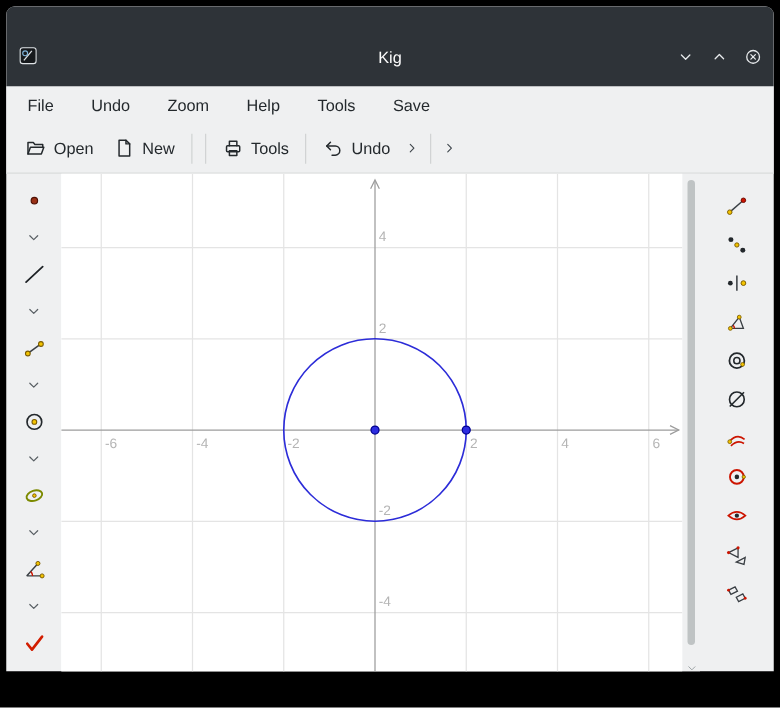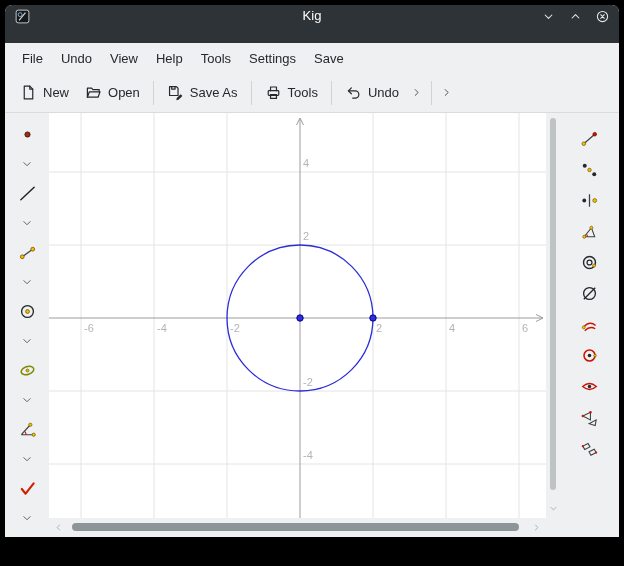--- a/index.html
+++ b/index.html
@@ -1,30 +1,30 @@
 <!DOCTYPE html>
 <html><head>
 <meta charset="utf-8">
 <style>
   html,body{margin:0;padding:0;}
   body{width:624px;height:566px;background:#000;position:relative;
        font-family:"Liberation Sans",sans-serif;-webkit-font-smoothing:antialiased;}
   .window{position:absolute;left:5px;top:5px;width:614px;height:532px;background:#eff0f1;
           border-radius:7px 7px 0 0;overflow:hidden;box-shadow:0 0 0 1px rgba(0,0,0,.65);}
   
-  .titlebar{position:relative;height:32px;background:#2e3338;display:flex;align-items:flex-start;
-            padding:3px 9px;color:#fcfcfc;}
+  .titlebar{position:relative;height:32px;background:#2e3338;display:flex;align-items:flex-end;
+            padding:16px 9px;color:#fcfcfc;}
   .titlebar .title{position:absolute;left:0;right:0;text-align:center;font-size:13px;color:#fcfcfc;}
   .app-icon{width:17px;height:17px;z-index:2;}
   .app-icon svg{width:17px;height:17px;display:block;}
   .win-buttons{margin-left:auto;display:flex;align-items:center;gap:11px;z-index:2;color:#e6e9eb;}
   .win-btn{width:16px;height:16px;display:flex;align-items:center;justify-content:center;}
   .win-btn svg{width:15px;height:15px;display:block;}
   
-  .menubar{height:30px;display:flex;align-items:center;padding:0 8px;gap:0;background:#eff0f1;}
+  .menubar{height:30px;display:flex;align-items:center;padding:0 8px;gap:12px;background:#eff0f1;}
   .menu-item{padding:4px 9px;font-size:13px;color:#24292d;border-radius:3px;}
   
   .toolbar{height:39px;display:flex;align-items:center;padding:0 7px;background:#eff0f1;
            border-bottom:1px solid #dadbdc;color:#3f464c;}
   .tb-btn{display:flex;align-items:center;gap:6px;padding:5px 8px;font-size:13px;color:#24292d;border-radius:3px;}
   .tb-icon svg{width:17px;height:17px;display:block;}
   .tb-sep{width:1px;height:24px;background:#d1d3d4;margin:0 5px;}
   .tb-overflow{padding:5px 3px;color:#3f464c;}
   .tb-overflow svg{width:13px;height:13px;display:block;}
   
@@ -79,57 +79,46 @@
             <circle cx="10" cy="10" r="6.8" fill="none" stroke="currentColor" stroke-width="1.4" stroke-linecap="round" stroke-linejoin="round"></circle>
             <path d="M7.6 7.6l4.8 4.8M12.4 7.6l-4.8 4.8" fill="none" stroke="currentColor" stroke-width="1.4" stroke-linecap="round" stroke-linejoin="round"></path>
           </svg>
         </span>
     </span>
   </div>
 
   <div class="menubar">
     <span class="menu-item">File</span>
     <span class="menu-item">Undo</span>
-    <span class="menu-item">View</span>
+    <span class="menu-item">Zoom</span>
     <span class="menu-item">Help</span>
     <span class="menu-item">Tools</span>
-    <span class="menu-item">Settings</span>
     <span class="menu-item">Save</span>
   </div>
 
   <div class="toolbar">
     <span class="tb-btn">
       <span class="tb-icon">
           <svg viewBox="0 0 20 20">
+            <path d="M2.8 15.5V4.8h5L9.3 6.6h7.4v2.4" fill="none" stroke="currentColor" stroke-width="1.4" stroke-linecap="round" stroke-linejoin="round"></path>
+            <path d="M2.8 15.5l2.3-6.3h12.6l-2.3 6.3z" fill="none" stroke="currentColor" stroke-width="1.4" stroke-linecap="round" stroke-linejoin="round"></path>
+          </svg>
+        </span>
+      <span>Open</span>
+    </span>
+    <span class="tb-btn">
+      <span class="tb-icon">
+          <svg viewBox="0 0 20 20">
             <path d="M5 2.5h6.5L15 6v11.5H5z" fill="none" stroke="currentColor" stroke-width="1.4" stroke-linecap="round" stroke-linejoin="round"></path>
             <path d="M11.5 2.5V6H15" fill="none" stroke="currentColor" stroke-width="1.4" stroke-linecap="round" stroke-linejoin="round"></path>
           </svg>
         </span>
       <span>New</span>
     </span>
-    <span class="tb-btn">
-      <span class="tb-icon">
-          <svg viewBox="0 0 20 20">
-            <path d="M2.8 15.5V4.8h5L9.3 6.6h7.4v2.4" fill="none" stroke="currentColor" stroke-width="1.4" stroke-linecap="round" stroke-linejoin="round"></path>
-            <path d="M2.8 15.5l2.3-6.3h12.6l-2.3 6.3z" fill="none" stroke="currentColor" stroke-width="1.4" stroke-linecap="round" stroke-linejoin="round"></path>
-          </svg>
-        </span>
-      <span>Open</span>
-    </span>
     <span class="tb-sep"></span>
-    <span class="tb-btn">
-      <span class="tb-icon">
-          <svg viewBox="0 0 20 20">
-            <path d="M3 3h8l2 2v8.5H3z" fill="none" stroke="currentColor" stroke-width="1.4" stroke-linecap="round" stroke-linejoin="round"></path>
-            <path d="M5.5 3v3h4V3" fill="none" stroke="currentColor" stroke-width="1.4" stroke-linecap="round" stroke-linejoin="round"></path>
-            <path d="M11.5 16.6l4.6-4.6 2 2-4.6 4.6-2.5.5z" fill="currentColor"></path>
-          </svg>
-        </span>
-      <span>Save As</span>
-    </span>
     <span class="tb-sep"></span>
     <span class="tb-btn">
       <span class="tb-icon">
           <svg viewBox="0 0 20 20">
             <rect x="3.8" y="7.8" width="12.4" height="5.6" rx="1" fill="none" stroke="currentColor" stroke-width="1.4" stroke-linecap="round" stroke-linejoin="round"></rect>
             <path d="M6.5 7.8V3.5h7v4.3" fill="none" stroke="currentColor" stroke-width="1.4" stroke-linecap="round" stroke-linejoin="round"></path>
             <path d="M6.5 12.5h7V17h-7z" fill="none" stroke="currentColor" stroke-width="1.4" stroke-linecap="round" stroke-linejoin="round"></path>
           </svg>
         </span>
       <span>Tools</span>

